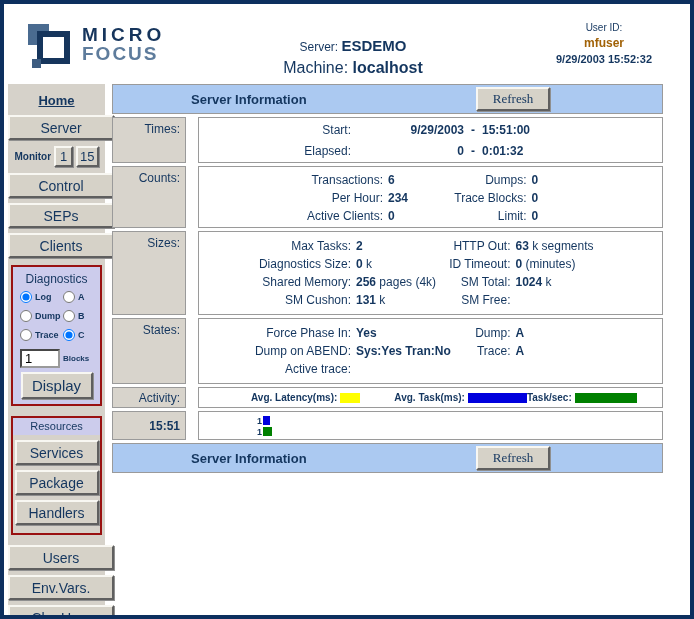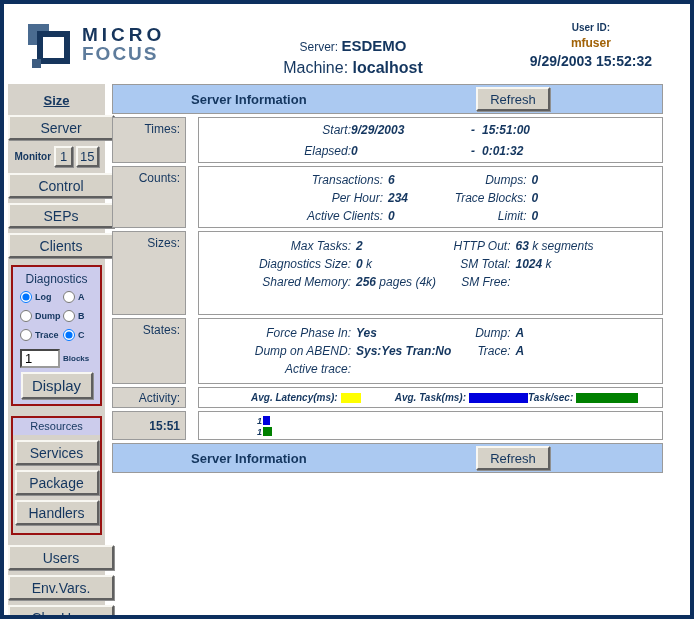--- a/index.html
+++ b/index.html
@@ -17,23 +17,23 @@
   .lg-sq2 { position:absolute; left:9px; top:9px; width:33px; height:33px; background:#ffffff; border:6px solid #16355c; }
   .lg-sq3 { position:absolute; left:4px; top:37px; width:9px; height:9px; background:#3d5c80; }
   .logo-text { margin-left:8px; padding-top:3px; }
   .logo-micro { color:#16355c; font-weight:bold; font-size:19px; line-height:19px; letter-spacing:4px; }
   .logo-focus { color:#5e7c9c; font-weight:bold; font-size:19px; line-height:19px; letter-spacing:2px; }
   .server-info { position:absolute; left:234px; top:33px; width:230px; text-align:center; }
   .si-line1 { font-size:12px; }
   .si-line1 b { font-size:15px; }
   .si-line2 { font-size:16px; margin-top:5px; }
   .user-info { position:absolute; right:38px; top:18px; text-align:center; }
-  .ui-label { font-size:10px; font-weight:bold; }
+  .ui-label { font-size:10px; font-weight:normal; }
   .ui-value { font-size:12px; font-weight:bold; color:#a16207; margin-top:3px; }
-  .ui-time  { font-size:14px; font-weight:bold; margin-top:3px; }
+  .ui-time  { font-size:11px; font-weight:bold; margin-top:3px; }
   
   .content { display:flex; align-items:flex-start; }
   .sidebar { flex:none; width:97px; margin-left:4px; background:#d6d2ca; padding:5px 0 12px; min-height:517px; }
   .main { margin-left:7px; width:551px; }
   
   .home-link { display:block; text-align:center; font-weight:bold; font-size:13px;
                color:#14365f; text-decoration:underline; margin:4px 0 7px; cursor:pointer; }
   .sb-btn {
     display:block; width:106px; height:25px; margin:5px auto;
     background:#d6d2c8; color:#14365f; font-family:inherit; font-size:14px;
@@ -57,32 +57,32 @@
   .blocks-label { font-size:8px; font-weight:bold; }
   .display-btn { width:72px; height:27px; font-size:15px; margin:3px auto 0; }
   .res-box { margin:10px 3px; border:2px solid #991111; padding-bottom:3px; }
   .res-title { background:#ccccec; text-align:center; font-size:11px; padding:2px 0 3px; }
   .res-box .sb-btn { width:84px; }
   
   .blue-bar { display:flex; align-items:center; height:30px; background:#abc9f1; border:1px solid #9a9a9a; }
   .blue-bar .title { margin-left:78px; font-weight:bold; font-size:13px; }
   .refresh-btn {
     margin-left:auto; margin-right:112px; width:74px; height:24px;
-    background:#d6d2c8; color:#14365f; font-family:Liberation Sans, sans-serif; font-size:13px;
+    background:#d6d2c8; color:#14365f; font-family:Liberation Serif, serif; font-size:13px;
     border:2px solid; border-color:#f8f7f2 #5f5f5f #5f5f5f #f8f7f2;
     box-shadow:1px 1px 0 #8f8f8f; cursor:pointer; padding:0;
   }
   .trow { display:flex; gap:12px; margin-top:3px; }
   .lbl-cell { flex:none; width:74px; background:#d8d4cc; border:1px solid #9a9a9a;
               font-size:12px; text-align:right; padding:4px 5px 0 0; }
-  .val-cell { flex:1; background:#ffffff; border:1px solid #9a9a9a; overflow:hidden;font-style:italic; }
+  .val-cell { flex:1; background:#ffffff; border:1px solid #9a9a9a; overflow:hidden; }
   .times .val-cell { height:46px; padding-top:5px; }
   .times-grid { display:grid; grid-template-columns:152px 113px 18px 1fr; row-gap:7px; font-size:12px; }
   .tg-label { text-align:right; }
-  .tg-v1 { font-weight:bold; }
+  .tg-v1 { text-align:right; font-weight:bold; }
   .tg-dash { text-align:center; font-weight:bold; }
   .tg-v2 { font-weight:bold; }
   .counts .val-cell { height:62px; padding-top:4px;padding-left:32px; }
   .sizes  .val-cell { height:84px; padding-top:5px; }
   .states .val-cell { height:66px; padding-top:5px; }
   .pair-cols { display:flex; font-size:12px; }
   .pc-left { width:50%; flex:none; }
   .pc-right { width:50%; flex:none; }
   .pair { display:flex; line-height:18px; white-space:nowrap; }
   .pc-left  .pair .k { flex:none; width:152px; text-align:right; }
@@ -130,21 +130,21 @@
     <div class="user-info">
       <div class="ui-label">User ID:</div>
       <div class="ui-value">mfuser</div>
       <div class="ui-time">9/29/2003 15:52:32</div>
     </div>
   </div>
 
   <div class="content">
 
     <div class="sidebar">
-      <a class="home-link">Size</a>
+      <a class="home-link">Home</a>
       <button class="sb-btn">Server</button>
       <div class="monitor-row">
         <span class="monitor-label">Monitor</span>
         <button class="mini-btn">1</button>
         <button class="mini-btn">15</button>
       </div>
       <button class="sb-btn">Control</button>
       <button class="sb-btn">SEPs</button>
       <button class="sb-btn">Clients</button>
 
@@ -265,25 +265,33 @@
                   <span class="v"><span>2</span><span class="sfx"></span></span>
                 </div>
               <div class="pair">
                   <span class="k">Diagnostics Size:</span>
                   <span class="v"><span>0</span><span class="sfx"> k</span></span>
                 </div>
               <div class="pair">
                   <span class="k">Shared Memory:</span>
                   <span class="v"><span>256</span><span class="sfx"> pages (4k)</span></span>
                 </div>
+              <div class="pair">
+                  <span class="k">SM Cushon:</span>
+                  <span class="v"><span>131</span><span class="sfx"> k</span></span>
+                </div>
             </div>
             <div class="pc-right">
               <div class="pair">
                   <span class="k">HTTP Out:</span>
                   <span class="v"><span>63</span><span class="sfx"> k segments</span></span>
+                </div>
+              <div class="pair">
+                  <span class="k">ID Timeout:</span>
+                  <span class="v"><span>0</span><span class="sfx"> (minutes)</span></span>
                 </div>
               <div class="pair">
                   <span class="k">SM Total:</span>
                   <span class="v"><span>1024</span><span class="sfx"> k</span></span>
                 </div>
               <div class="pair">
                   <span class="k">SM Free:</span>
                   <span class="v"><span></span><span class="sfx"></span></span>
                 </div>
             </div>

